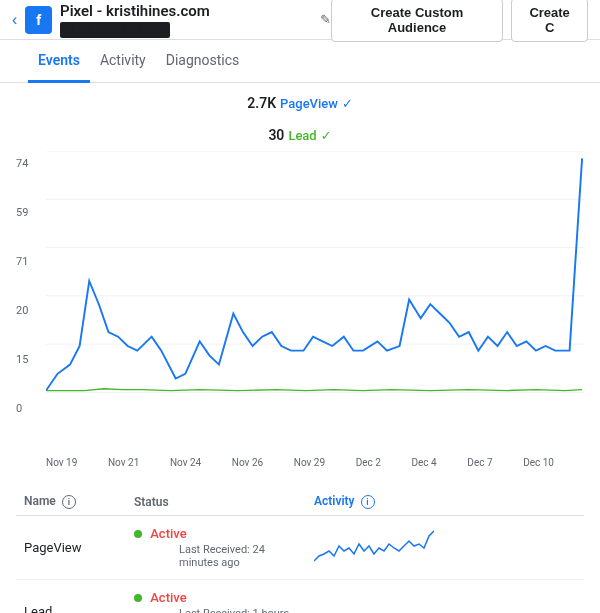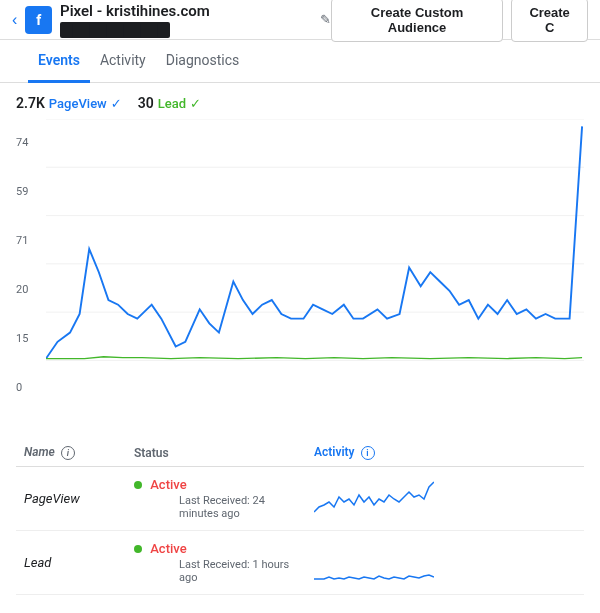--- a/index.html
+++ b/index.html
@@ -15,50 +15,50 @@
     .header-right { display: flex; gap: 8px; }
     .header-btn { padding: 6px 12px; border-radius: 4px; font-size: 13px; cursor: pointer; font-weight: 600; border: 1px solid #ccc; background: #fff; color: #1c1e21; }
 
     
     .nav-tabs { display: flex; border-bottom: 1px solid #ddd; padding: 0 28px; }
     .nav-tab { padding: 12px 10px; font-size: 14px; color: #606770; cursor: pointer; border-bottom: 3px solid transparent; margin-bottom: -1px; }
     .nav-tab.active { color: #1877f2; border-bottom: 3px solid #1877f2; font-weight: 600; }
 
     
     .chart-section { padding: 12px 16px 8px; }
-    .chart-legend { display: flex; align-items: center; gap: 16px; margin-bottom: 8px; font-size: 13px; }
+    .chart-legend { display: flex; align-items: center; gap: 16px; margin-bottom: 8px; font-size: 13px; flex-direction: column; }
     .legend-item { display: flex; align-items: center; gap: 4px; }
     .legend-val { font-size: 14px; font-weight: 600; color: #1c1e21; }
     .legend-label { color: #1877f2; font-weight: 500; }
     .check { color: #1877f2; }
     .check-green { color: #42b72a; }
 
     .chart-container { position: relative; width: 100%; height: 300px; }
     svg.chart { width: 100%; height: 100%; }
 
     
-    .y-labels { position: absolute; left: 0; top: 15px; height: 260px; display: flex; flex-direction: column; justify-content: space-between; font-size: 11px; color: #606770; padding-top: 2px; }
+    .y-labels { position: absolute; left: 0; top: 4px; height: 260px; display: flex; flex-direction: column; justify-content: space-between; font-size: 11px; color: #606770; padding-top: 2px; }
 
     
     .x-labels { display: flex; justify-content: space-between; font-size: 10px; color: #606770; padding: 2px 30px 0 30px; }
 
     
     .events-section { padding: 12px 16px; }
     .events-title { font-size: 13px; font-weight: 600; margin-bottom: 10px; }
 
     
     .table { width: 100%; border-collapse: collapse; }
     .table th { text-align: left; font-size: 12px; color: #606770; font-weight: 600; padding: 6px 8px; border-bottom: 1px solid #ddd; }
     .table th.activity-col { color: #1877f2; }
     .table td { padding: 10px 8px; border-bottom: 1px solid #eee; font-size: 13px; vertical-align: middle; }
     .status-dot { display: inline-block; width: 8px; height: 8px; border-radius: 50%; background: #42b72a; margin-right: 5px; }
     .status-text { color: #ef4444; font-weight: 500; }
     .status-sub { color: #606770; font-size: 11px; margin-top: 2px; margin-left: 45px; }
     .activity-mini { width: 120px; height: 40px; }
-    .col-name { width: 110px; font-style: italic; }
+    .col-name { width: 110px; }
     .col-status { width: 180px; }
     .col-activity { }
 
     .info-icon { display: inline-flex; align-items: center; justify-content: center; width: 14px; height: 14px; border-radius: 50%; border: 1px solid #606770; color: #606770; font-size: 9px; cursor: pointer; margin-left: 3px; }
 
     .pixel-icon-box { background: #1877f2; }
     .masked-input { background: #1c1e21; color: #1c1e21; border-radius: 2px; font-size: 12px; padding: 1px 4px; }
   </style>
 </head>
 <body>
@@ -193,20 +193,31 @@
           400,258
           440,257
           480,258
           510,257
           540,258
           558,257
         "></polyline>
     </svg>
   </div>
 
+  <div class="x-labels" style="margin-top:4px;">
+    <span>Nov 19</span>
+    <span>Nov 21</span>
+    <span>Nov 24</span>
+    <span>Nov 26</span>
+    <span>Nov 29</span>
+    <span>Dec 2</span>
+    <span>Dec 4</span>
+    <span>Dec 7</span>
+    <span>Dec 10</span>
+  </div>
 </div>
 
 <div class="events-section">
 
   <table class="table">
     <thead>
       <tr>
         <th class="col-name">
           Name <span class="info-icon">i</span>
         </th>

